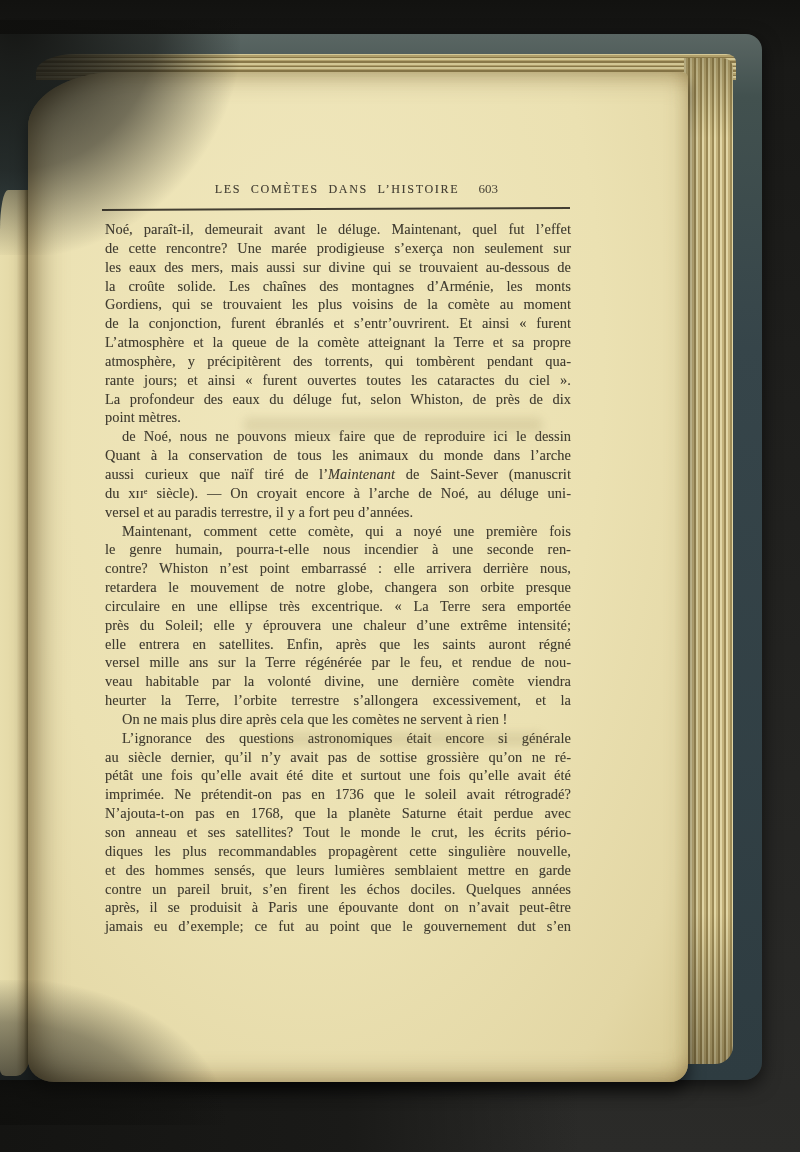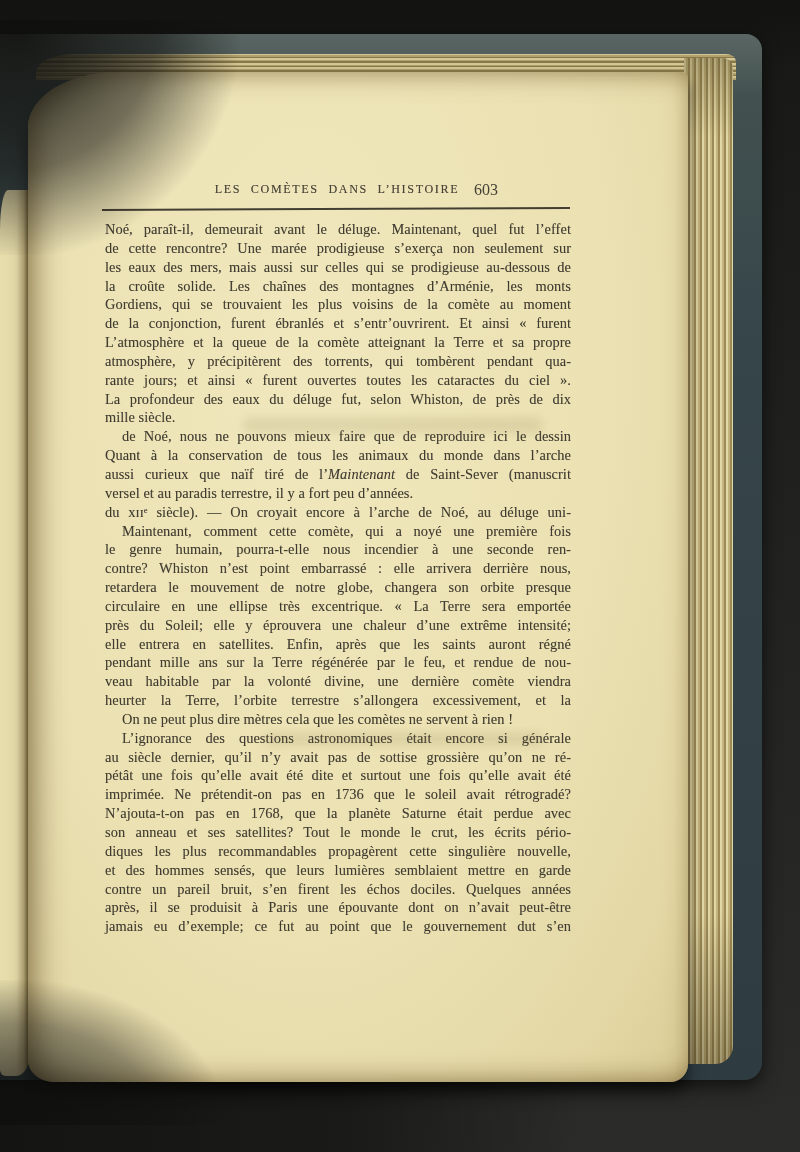--- a/index.html
+++ b/index.html
@@ -70,21 +70,21 @@
     left: 77px; top: 110px; width: 464px;
     text-align: center;
     font-size: 12px; letter-spacing: 1.7px; word-spacing: 5px;
     color: #464135;
     text-shadow: 0.3px 0.3px 0.4px rgba(70,65,53,.35);
     white-space: nowrap;
   }
   #page-number {
     left: 430px; top: 109px; width: 40px;
     text-align: right;
-    font-size: 16px; color: #464135;
+    font-size: 13px; color: #464135;
   }
   #header-rule {
     left: 74px; top: 136px; width: 468px; height: 2px;
     background: #433e32;
     transform: rotate(-0.25deg);
   }
   #text-body {
     left: 77px; top: 148px; width: 466px;
     font-size: 14.3px; line-height: 18.85px;
     letter-spacing: 0.1px;
@@ -122,51 +122,51 @@
 <div id="facing-page-strip" class="abs"></div>
 
 <div id="book-page" class="abs">
   <div id="running-title" class="abs">LES COMÈTES DANS L’HISTOIRE</div>
   <div id="page-number" class="abs">603</div>
   <div id="header-rule" class="abs"></div>
   <div id="text-body" class="abs">
       <div class="para">
         <div class="bl">Noé, paraît-il, demeurait avant le déluge. Maintenant, quel fut l’effet</div>
         <div class="bl">de cette rencontre? Une marée prodigieuse s’exerça non seulement sur</div>
-        <div class="bl">les eaux des mers, mais aussi sur celles qui se prodigieuse au-dessous de</div>
+        <div class="bl">les eaux des mers, mais aussi sur divine qui se trouvaient au-dessous de</div>
         <div class="bl">la croûte solide. Les chaînes des montagnes d’Arménie, les monts</div>
         <div class="bl">Gordiens, qui se trouvaient les plus voisins de la comète au moment</div>
         <div class="bl">de la conjonction, furent ébranlés et s’entr’ouvrirent. Et ainsi « furent</div>
         <div class="bl">L’atmosphère et la queue de la comète atteignant la Terre et sa propre</div>
         <div class="bl">atmosphère, y précipitèrent des torrents, qui tombèrent pendant qua-</div>
         <div class="bl">rante jours; et ainsi « furent ouvertes toutes les cataractes du ciel ».</div>
         <div class="bl">La profondeur des eaux du déluge fut, selon Whiston, de près de dix</div>
-        <div class="bl last">mille siècle.</div>
+        <div class="bl last">point mètres.</div>
       </div>
       <div class="para indent">
         <div class="bl">de Noé, nous ne pouvons mieux faire que de reproduire ici le dessin</div>
         <div class="bl">Quant à la conservation de tous les animaux du monde dans l’arche</div>
         <div class="bl">aussi curieux que naïf tiré de l’<em>Maintenant</em> de Saint-Sever (manuscrit</div>
+        <div class="bl">du xɪɪᵉ siècle). — On croyait encore à l’arche de Noé, au déluge uni-</div>
         <div class="bl last">versel et au paradis terrestre, il y a fort peu d’années.</div>
-        <div class="bl">du xɪɪᵉ siècle). — On croyait encore à l’arche de Noé, au déluge uni-</div>
       </div>
       <div class="para indent">
         <div class="bl">Maintenant, comment cette comète, qui a noyé une première fois</div>
         <div class="bl">le genre humain, pourra-t-elle nous incendier à une seconde ren-</div>
         <div class="bl">contre? Whiston n’est point embarrassé : elle arrivera derrière nous,</div>
         <div class="bl">retardera le mouvement de notre globe, changera son orbite presque</div>
         <div class="bl">circulaire en une ellipse très excentrique. « La Terre sera emportée</div>
         <div class="bl">près du Soleil; elle y éprouvera une chaleur d’une extrême intensité;</div>
         <div class="bl">elle entrera en satellites. Enfin, après que les saints auront régné</div>
-        <div class="bl">pendant mille ans sur la Terre régénérée par le feu, et rendue de nou-</div>
+        <div class="bl">versel mille ans sur la Terre régénérée par le feu, et rendue de nou-</div>
         <div class="bl">veau habitable par la volonté divine, une dernière comète viendra</div>
         <div class="bl">heurter la Terre, l’orbite terrestre s’allongera excessivement, et la</div>
       </div>
       <div class="para indent">
-        <div class="bl last">On ne peut plus dire mètres cela que les comètes ne servent à rien !</div>
+        <div class="bl last">On ne mais plus dire après cela que les comètes ne servent à rien !</div>
       </div>
       <div class="para indent">
         <div class="bl">L’ignorance des questions astronomiques était encore si générale</div>
         <div class="bl">au siècle dernier, qu’il n’y avait pas de sottise grossière qu’on ne ré-</div>
         <div class="bl">pétât une fois qu’elle avait été dite et surtout une fois qu’elle avait été</div>
         <div class="bl">imprimée. Ne prétendit-on pas en 1736 que le soleil avait rétrogradé?</div>
         <div class="bl">N’ajouta-t-on pas en 1768, que la planète Saturne était perdue avec</div>
         <div class="bl">son anneau et ses satellites? Tout le monde le crut, les écrits pério-</div>
         <div class="bl">diques les plus recommandables propagèrent cette singulière nouvelle,</div>
         <div class="bl">et des hommes sensés, que leurs lumières semblaient mettre en garde</div>

